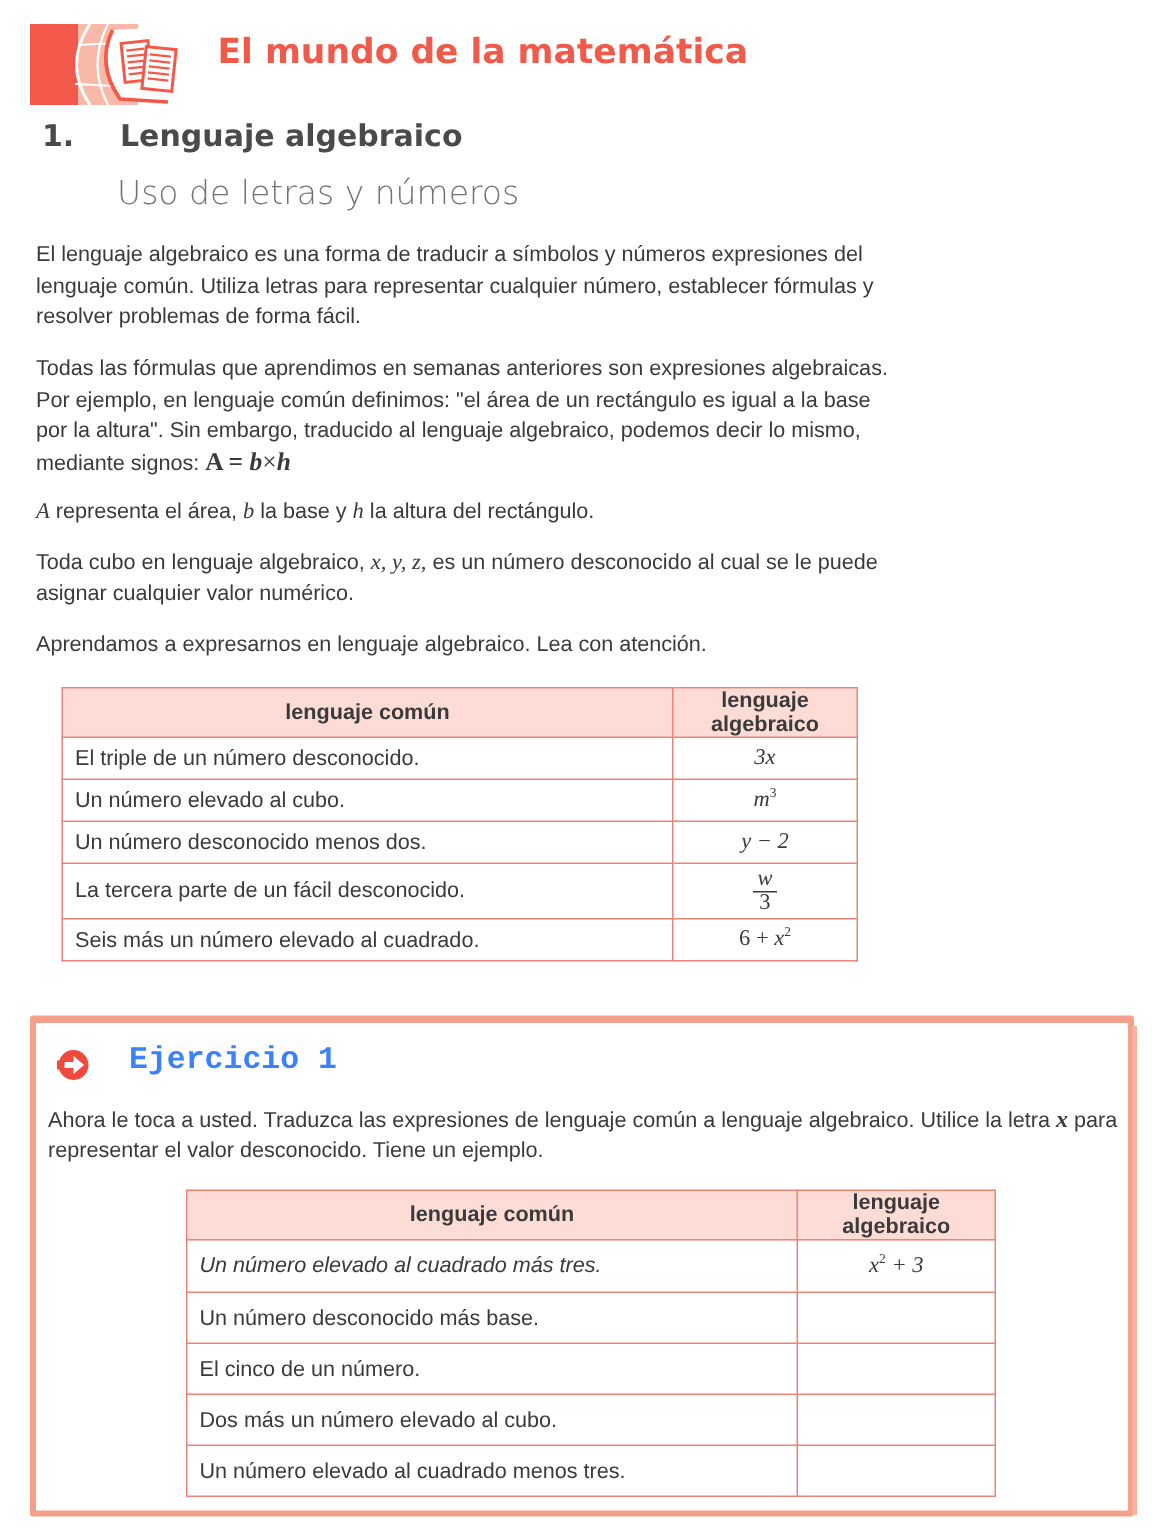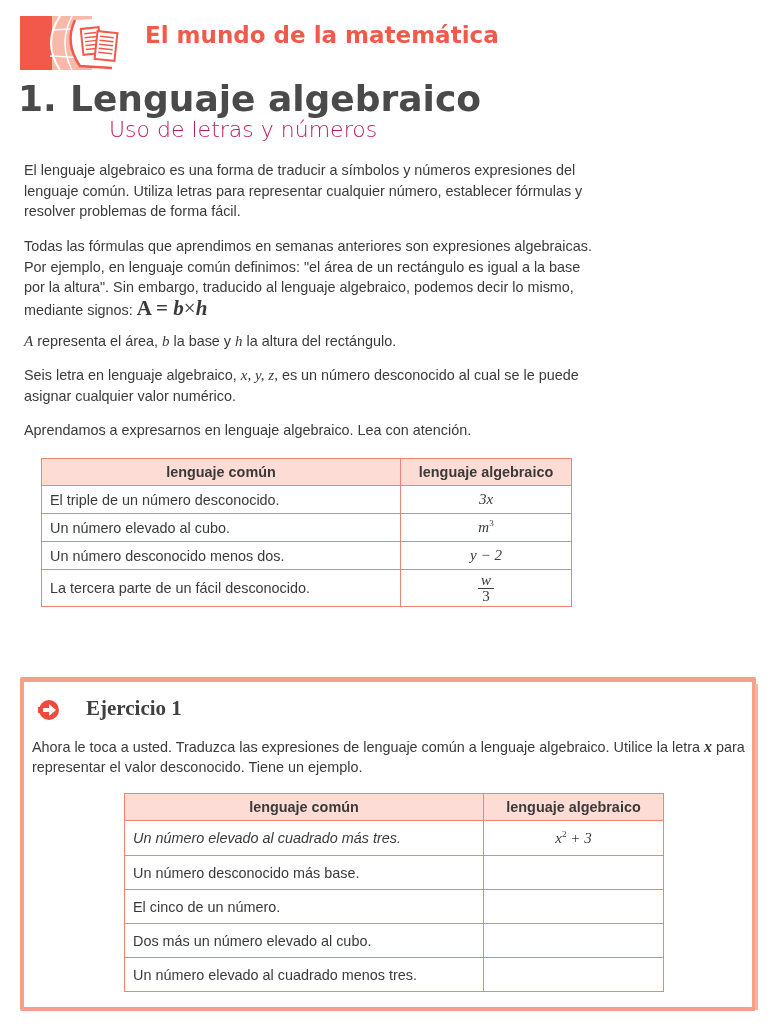--- a/index.html
+++ b/index.html
@@ -1,52 +1,52 @@
 <!DOCTYPE html>
 <html><head>
 <meta charset="utf-8">
 <style>
   html, body { margin: 0; padding: 0; background: #ffffff; }
   body { width: 771px; height: 1024px; position: relative; overflow: hidden;
          font-family: "DejaVu Sans", sans-serif; color: #3a3a3a; }
   .logo { position: absolute; left: 20px; top: 16px; width: 104px; height: 54px; }
   .header-title { position: absolute; left: 145px; top: 22px; font-size: 23px; font-weight: bold;
                   color: #ef5a4a; letter-spacing: 0px; white-space: nowrap; }
-  .section-title { position: absolute; left: 18px; top: 78px; font-size: 36px; font-weight: bold; color: #4a4a4a; white-space: nowrap; }
+  .section-title { position: absolute; left: 28px; top: 78px; font-size: 20px; font-weight: bold; color: #4a4a4a; white-space: nowrap; }
   .section-title .num { display: inline-block; width: 52px; }
-  .section-subtitle { position: absolute; left: 78px; top: 117px; font-size: 22px; color: #be185d; white-space: nowrap; font-weight: 300; margin-left: 31px; }
+  .section-subtitle { position: absolute; left: 78px; top: 117px; font-size: 22px; color: #737373; white-space: nowrap; font-weight: 300; }
   .body-text { position: absolute; left: 24px; width: 570px; font-size: 14.4px; line-height: 20.5px; color: #3a3a3a;
                font-family: "Liberation Sans", sans-serif; }
   .p1 { top: 160px; }
   .p2 { top: 236px; }
   .p3 { top: 331px; }
   .p4 { top: 365px; }
   .p5 { top: 420px; }
   .math { font-family: "Liberation Serif", serif; font-style: italic; font-size: 15px; }
-  .mathb { font-family: "Liberation Serif", serif; font-weight: bold; font-size: 21px; }
+  .mathb { font-family: "Liberation Serif", serif; font-weight: bold; font-size: 17px; }
   .mathb i { font-style: italic; }
   table { border-collapse: collapse; position: absolute; font-family: "Liberation Sans", sans-serif; font-size: 14.4px; color: #3a3a3a; }
   th, td { border: 1.5px solid #f08377; }
-  th { background: #fddcd5; font-weight: bold; height: 26px; padding: 0 0; margin-top: 40px; }
+  th { background: #fddcd5; font-weight: bold; height: 26px; padding: 0 24px; margin-top: 40px; }
   td { padding: 0 8px; }
   td.alg { text-align: center; font-family: "Liberation Serif", serif; font-style: italic; font-size: 15px; }
   .t1 { left: 41px; top: 458px; width: 531px; }
   .t1 .c1 { width: 358px; }
   .t1 td { height: 27px; }
   .t1 tr.tall td { height: 36px; }
   .frac { display: inline-block; vertical-align: middle; text-align: center; line-height: 15px; }
   .frac .num-part { display: block; border-bottom: 1px solid #3a3a3a; padding: 0 3px; }
   .frac .den-part { display: block; font-style: normal; }
   sup { font-size: 9px; vertical-align: super; line-height: 0; }
   .up { font-style: normal; }
   .exercise { position: absolute; left: 20px; top: 677px; width: 736px; height: 334px;
               border: 4px solid #f5a08a; border-top-width: 5px; border-radius: 2px; box-sizing: border-box; }
   .exercise::after { content: ""; position: absolute; right: -6px; top: 2px; width: 3px; height: 326px; background: #f5b4a0; }
   .ex-icon { position: absolute; left: 14px; top: 17px; width: 22px; height: 22px; }
-  .ex-title { position: absolute; left: 62px; top: 14px; font-size: 21px; font-weight: bold; color: #404040; font-family: Liberation Serif, serif; }
+  .ex-title { position: absolute; left: 62px; top: 14px; font-size: 21px; font-weight: bold; color: #3b82f6; font-family: Liberation Mono, monospace; }
   .ex-text { position: absolute; left: 8px; top: 55px; width: 720px; font-size: 14.4px; line-height: 20px; font-family: "Liberation Sans", sans-serif; color: #3a3a3a; }
   .t2 { left: 100px; top: 111px; width: 540px; }
   .t2 .c1 { width: 358px; }
   .t2 td { height: 33px; }
   .t2 tr.first td { height: 34px; }
   .italic { font-style: italic; }
 </style>
 </head>
 <body>
 
@@ -86,21 +86,21 @@
 
 <div class="body-text p1">El lenguaje algebraico es una forma de traducir a símbolos y números expresiones del lenguaje común. Utiliza letras para representar cualquier número, establecer fórmulas y resolver problemas de forma fácil.</div>
 <div class="body-text p2">
   <span>Todas las fórmulas que aprendimos en semanas anteriores son expresiones algebraicas. Por ejemplo, en lenguaje común definimos: "el área de un rectángulo es igual a la base por la altura". Sin embargo, traducido al lenguaje algebraico, podemos decir lo mismo, mediante signos: </span>
   <span class="mathb"><span>A</span> <span>=</span> <i>b</i><span style="font-weight:normal">×</span><i>h</i></span>
 </div>
 <div class="body-text p3">
   <span class="math">A</span><span> representa el área, </span><span class="math">b</span><span> la base y </span><span class="math">h</span><span> la altura del rectángulo.</span>
 </div>
 <div class="body-text p4">
-  <span>Seis letra en lenguaje algebraico, </span><span class="math">x, y, z,</span><span> es un número desconocido al cual se le puede asignar cualquier valor numérico.</span>
+  <span>Toda cubo en lenguaje algebraico, </span><span class="math">x, y, z,</span><span> es un número desconocido al cual se le puede asignar cualquier valor numérico.</span>
 </div>
 <div class="body-text p5">Aprendamos a expresarnos en lenguaje algebraico. Lea con atención.</div>
 
 <table class="t1">
   <tbody>
       <tr>
     <th class="c1">lenguaje común</th>
     <th>lenguaje algebraico</th>
   </tr>
   <tr>
@@ -113,20 +113,24 @@
   </tr>
   <tr>
     <td>Un número desconocido menos dos.</td>
     <td class="alg">y − 2</td>
   </tr>
   <tr class="tall">
     <td>La tercera parte de un fácil desconocido.</td>
     <td class="alg">
       <span class="frac"><span class="num-part">w</span><span class="den-part">3</span></span>
     </td>
+  </tr>
+  <tr>
+    <td>Seis más un número elevado al cuadrado.</td>
+    <td class="alg"><span class="up">6 + </span><span>x</span><sup class="up">2</sup></td>
   </tr>
 </tbody>
   </table>
 
 <div class="exercise">
   <div class="ex-icon">
     <svg width="22" height="22" viewBox="0 0 22 22">
       <circle cx="11" cy="11" r="10" fill="#ef4a3c"></circle>
       <rect x="3" y="9" width="11" height="4" fill="#ffffff"></rect>
       <path d="M11 5 L18 11 L11 17 Z" fill="#ffffff"></path>

